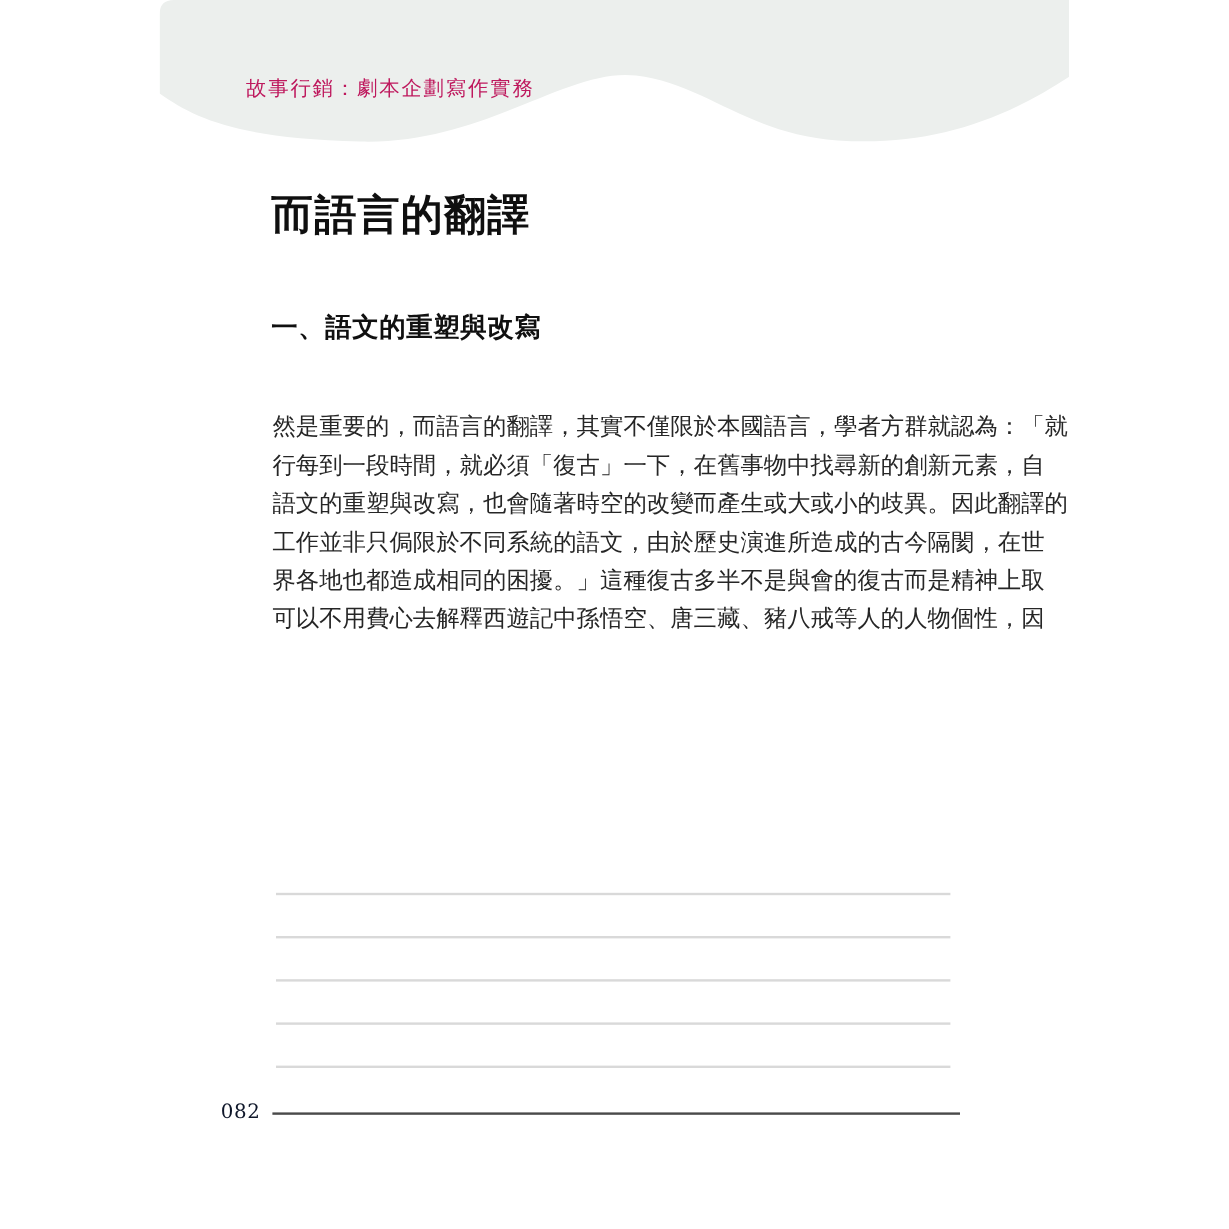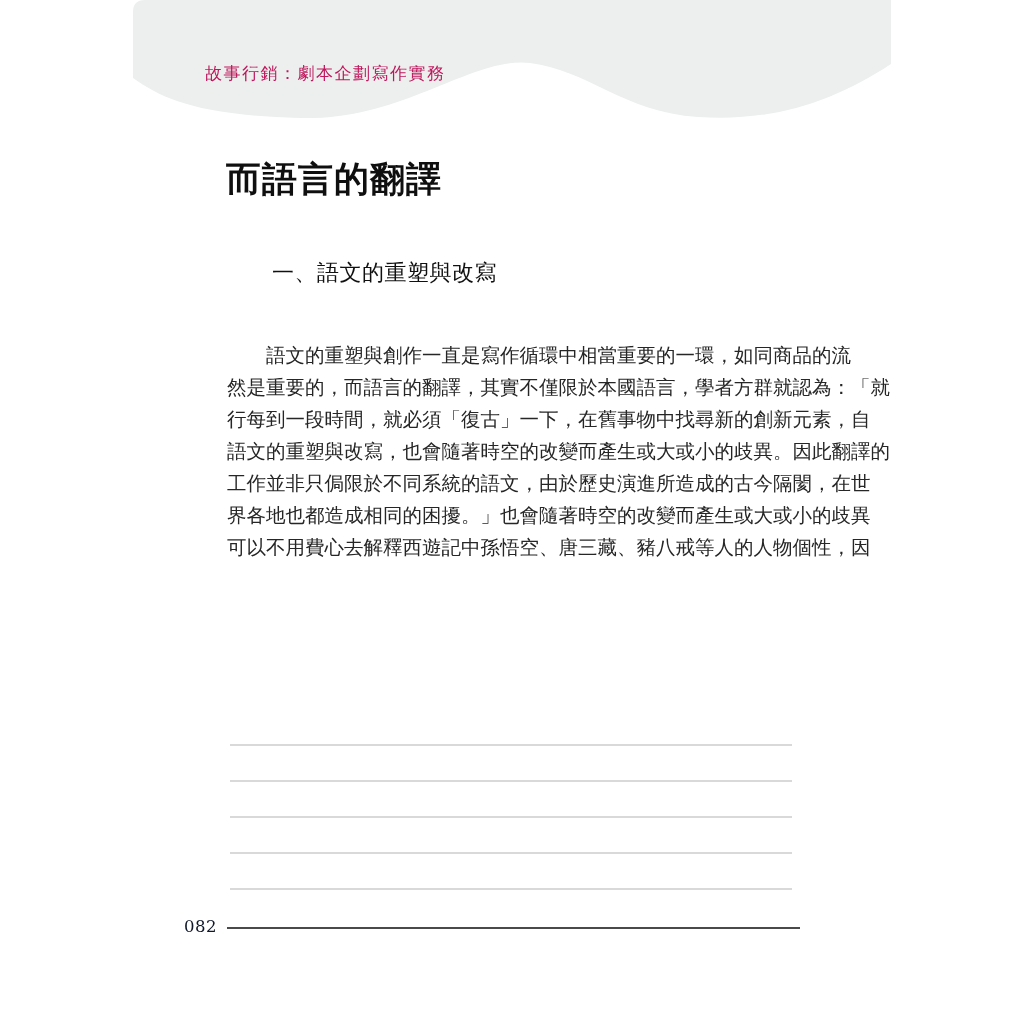--- a/index.html
+++ b/index.html
@@ -36,25 +36,24 @@
     font-weight: 900;
     letter-spacing: 1px;
     color: #0f0f0f;
     white-space: nowrap;
   }
   .section-heading {
     position: absolute;
     left: 226px;
     top: 258px;
     font-size: 22px;
-    font-weight: 400;
+    font-weight: 700;
     letter-spacing: 0.5px;
     color: #101010;
     white-space: nowrap;
-    margin-left: 46px;
   }
   .body-text {
     position: absolute;
     left: 227px;
     top: 340px;
     width: 573px;
     font-size: 19.5px;
     color: #262626;
   }
   .body-line {
@@ -110,26 +109,25 @@
     </svg>
   </div>
 
   <div class="book-header">故事行銷：劇本企劃寫作實務</div>
 
   <h1 class="chapter-title">而語言的翻譯</h1>
 
   <h2 class="section-heading">一、語文的重塑與改寫</h2>
 
   <div class="body-text">
-    <div class="body-line">　　語文的重塑與創作一直是寫作循環中相當重要的一環，如同商品的流</div>
     <div class="body-line">然是重要的，而語言的翻譯，其實不僅限於本國語言，學者方群就認為：「就</div>
     <div class="body-line">行每到一段時間，就必須「復古」一下，在舊事物中找尋新的創新元素，自</div>
     <div class="body-line">語文的重塑與改寫，也會隨著時空的改變而產生或大或小的歧異。因此翻譯的</div>
     <div class="body-line">工作並非只侷限於不同系統的語文，由於歷史演進所造成的古今隔閡，在世</div>
-    <div class="body-line">界各地也都造成相同的困擾。」也會隨著時空的改變而產生或大或小的歧異</div>
+    <div class="body-line">界各地也都造成相同的困擾。」這種復古多半不是與會的復古而是精神上取</div>
     <div class="body-line">可以不用費心去解釋西遊記中孫悟空、唐三藏、豬八戒等人的人物個性，因</div>
   </div>
 
   <div class="note-line note-line-0"></div>
   <div class="note-line note-line-1"></div>
   <div class="note-line note-line-2"></div>
   <div class="note-line note-line-3"></div>
   <div class="note-line note-line-4"></div>
 
   <div class="page-number">082</div>

